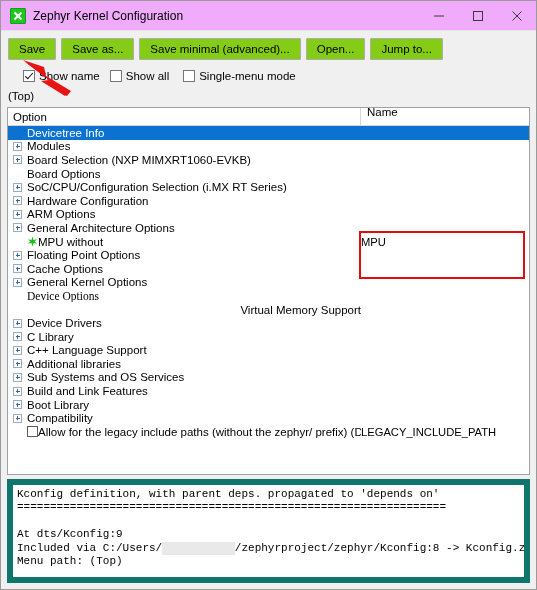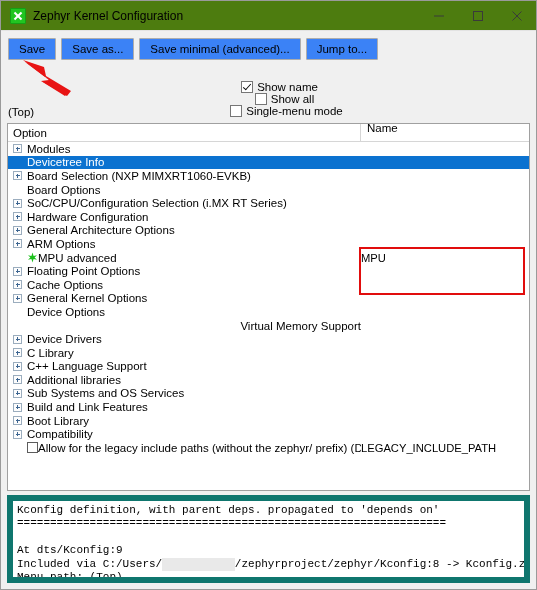--- a/index.html
+++ b/index.html
@@ -23,21 +23,21 @@
     border: 1px solid #9a9a9a;
     box-sizing: border-box;
     display: flex;
     flex-direction: column;
   }
 
   
   #titlebar {
     height: 29px;
     min-height: 29px;
-    background: #4d7c0f;
+    background: #f0abfc;
     border-bottom: 1px solid #e3e3e3;
     display: flex;
     align-items: center;
     position: relative;
   }
   #app-icon {
     width: 16px;
     height: 16px;
     margin-left: 9px;
     margin-right: 7px;
@@ -86,42 +86,41 @@
     height: 27px;
     min-height: 27px;
     margin-top: 4px;
     padding-left: 7px;
     display: flex;
     align-items: center;
     gap: 5px;
   }
   .tb-btn {
     height: 22px;
-    background: #3b82f6;
+    background: #84cc16;
     border: 1px solid #adadad;
     box-sizing: border-box;
     font-size: 11.5px;
     color: #000;
     display: flex;
     align-items: center;
     justify-content: center;
     padding: 0 10px;
     white-space: nowrap;
     border-radius: 1px;
   }
 
   
   #checkrow {
     height: 22px;
     min-height: 22px;
     padding-left: 22px;
     display: flex;
     align-items: center;
-    margin-top: 19px;
-    flex-direction: column;
+    margin-top: 3px;
   }
   .cbox-item {
     display: flex;
     align-items: center;
     white-space: nowrap;
   }
   .cbox-item + .cbox-item { margin-left: 10px; }
   .cbox {
     width: 12px;
     height: 12px;
@@ -341,20 +340,21 @@
             <line x1="10.5" y1="1.5" x2="1.5" y2="10.5" stroke="currentColor" stroke-width="1"></line>
           </svg>
       </div>
     </div>
   </div>
 
   <div id="toolbar">
     <div class="tb-btn">Save</div>
     <div class="tb-btn">Save as...</div>
     <div class="tb-btn">Save minimal (advanced)...</div>
+    <div class="tb-btn">Open...</div>
     <div class="tb-btn">Jump to...</div>
   </div>
 
   <div id="checkrow">
     <div class="cbox-item">
       <span class="cbox checked"></span>
       <span class="cbox-label">Show name</span>
     </div>
     <div class="cbox-item">
       <span class="cbox"></span>
@@ -369,36 +369,36 @@
   <div id="breadcrumb">
     <span>(Top)</span>
   </div>
 
   <div id="tree-panel">
     <div id="tree-header">
       <div class="th-option">Option</div>
       <div class="th-name">Name</div>
     </div>
     <div id="tree-body">
-        <div class="row">
-          <div class="row-option">
-            <span class="exp"></span>
-            <span>Modules</span>
-          </div>
-          <div class="row-name"></div>
-        </div>
         <div class="row selected">
           <div class="row-option" style="padding-left: 19px;">
             <span>Devicetree Info</span>
           </div>
           <div class="row-name"></div>
         </div>
         <div class="row">
           <div class="row-option">
             <span class="exp"></span>
+            <span>Modules</span>
+          </div>
+          <div class="row-name"></div>
+        </div>
+        <div class="row">
+          <div class="row-option">
+            <span class="exp"></span>
             <span>Board Selection (NXP MIMXRT1060-EVKB)</span>
           </div>
           <div class="row-name"></div>
         </div>
         <div class="row">
           <div class="row-option" style="padding-left: 19px;">
             <span>Board Options</span>
           </div>
           <div class="row-name"></div>
         </div>
@@ -412,40 +412,40 @@
         <div class="row">
           <div class="row-option">
             <span class="exp"></span>
             <span>Hardware Configuration</span>
           </div>
           <div class="row-name"></div>
         </div>
         <div class="row">
           <div class="row-option">
             <span class="exp"></span>
+            <span>ARM Options</span>
+          </div>
+          <div class="row-name"></div>
+        </div>
+        <div class="row">
+          <div class="row-option">
+            <span class="exp"></span>
             <span>General Architecture Options</span>
-          </div>
-          <div class="row-name"></div>
-        </div>
-        <div class="row">
-          <div class="row-option">
-            <span class="exp"></span>
-            <span>ARM Options</span>
           </div>
           <div class="row-name"></div>
         </div>
         <div class="row">
           <div class="row-option">
             <span class="exp-spacer"></span>
             <span class="star">
               <svg width="11" height="11" viewBox="0 0 11 11">
                 <path d="M5.5 0.6 L6.6 3.9 L10 3.3 L7.6 5.5 L10 7.7 L6.6 7.1 L5.5 10.4 L4.4 7.1 L1 7.7 L3.4 5.5 L1 3.3 L4.4 3.9 Z" fill="#1cc01c"></path>
               </svg>
             </span>
-            <span>MPU advanced</span>
+            <span>MPU without</span>
           </div>
           <div class="row-name">MPU</div>
         </div>
         <div class="row">
           <div class="row-option">
             <span class="exp"></span>
             <span>Floating Point Options</span>
           </div>
           <div class="row-name"></div>
         </div>
@@ -457,21 +457,21 @@
           <div class="row-name"></div>
         </div>
         <div class="row">
           <div class="row-option">
             <span class="exp"></span>
             <span>General Kernel Options</span>
           </div>
           <div class="row-name"></div>
         </div>
         <div class="row">
-          <div class="row-option" style="padding-left: 19px;">
+          <div class="row-option" style="padding-left: 19px; font-family: Liberation Serif, serif;">
             <span>Device Options</span>
           </div>
           <div class="row-name"></div>
         </div>
         <div class="row">
           <div class="row-option" style="padding-left: 19px; justify-content: flex-end;">
             <span>Virtual Memory Support</span>
           </div>
           <div class="row-name"></div>
         </div>

